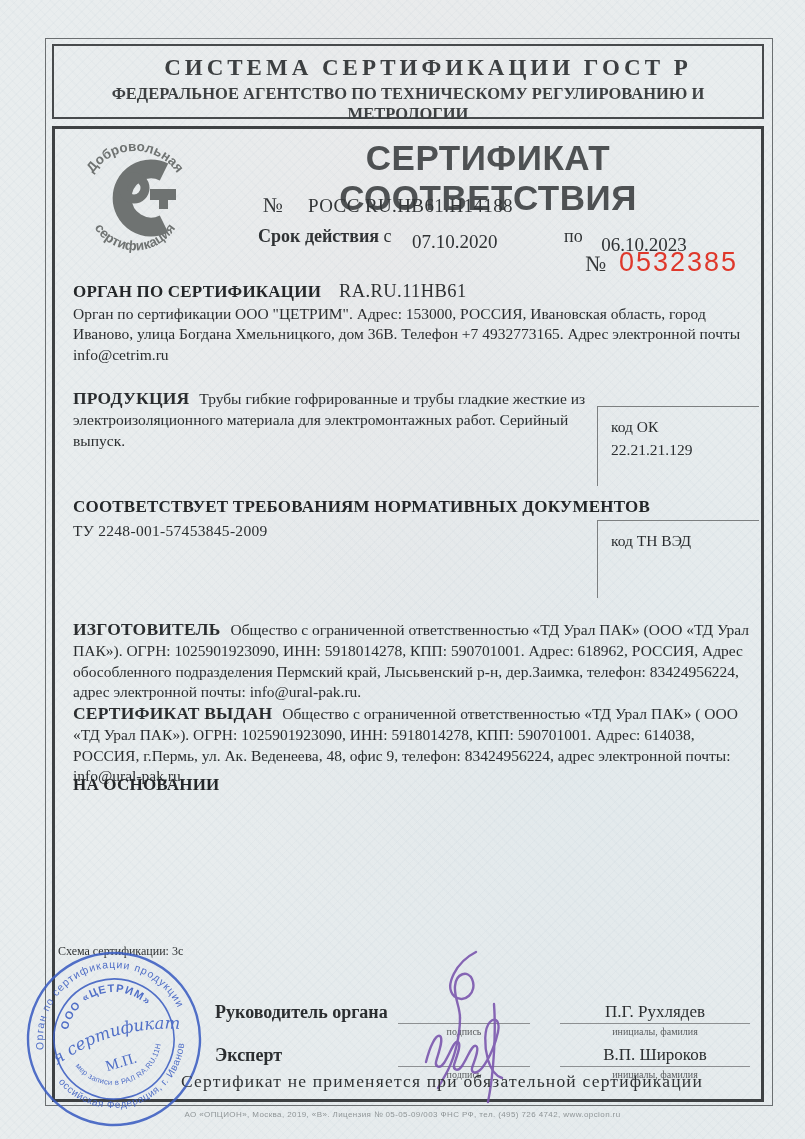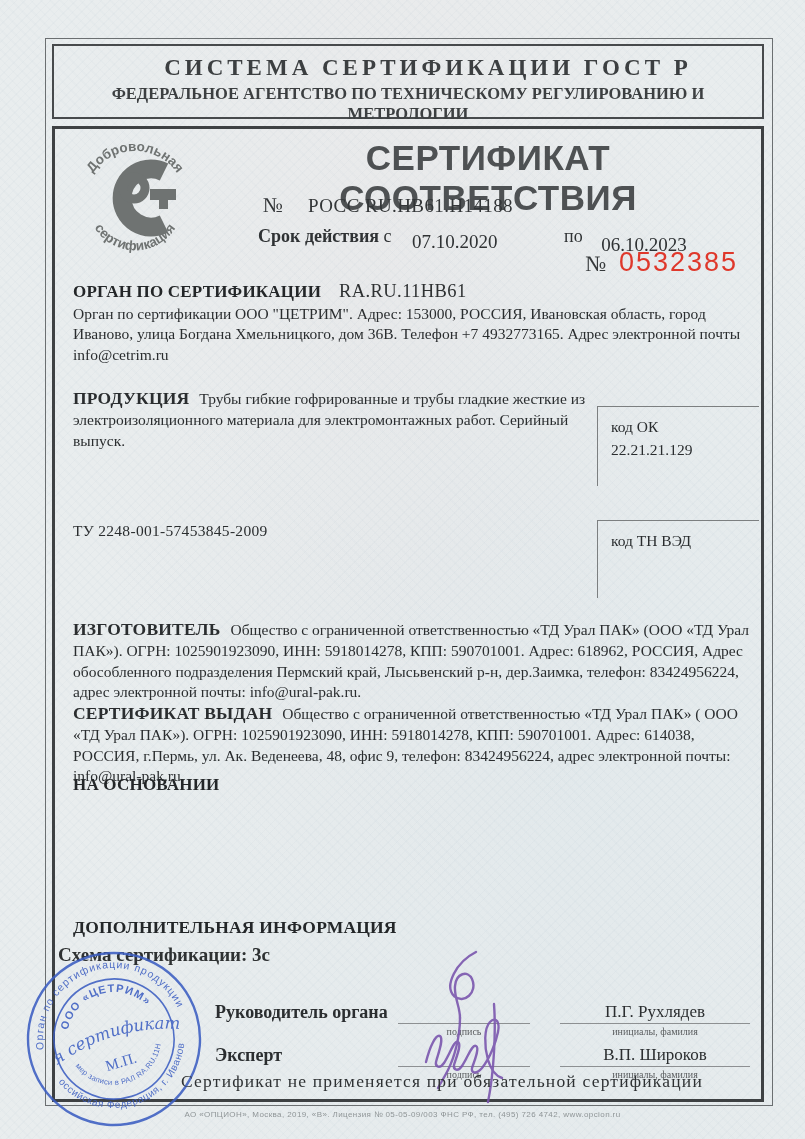--- a/index.html
+++ b/index.html
@@ -43,21 +43,21 @@
     padding:8px 0 0 13px;box-sizing:border-box;font-size:15.5px;line-height:1.5;color:#2a2d2f;}
   .ok-box{left:597px;top:406px;height:80px;}
   .tnved-box{left:597px;top:520px;height:78px;}
   .conforms-head{left:73px;top:497px;}
   .conforms-text{left:73px;top:521px;width:510px;letter-spacing:.3px;}
   .manufacturer{left:73px;top:618px;width:684px;}
   .issued{left:73px;top:702px;width:684px;}
   .basis-head{left:73px;top:775px;}
   .basis-text{left:76px;top:800px;width:680px;}
   .additional-head{left:73px;top:917px;font-size:17.5px;}
-  .scheme-text{left:58px;top:944px;font-size:19px;font-weight:bold;}
+  .scheme-text{left:58px;top:944px;font-size:12px;}
   .sig-label{font-weight:bold;font-size:18px;color:#2b2e30;}
   .lbl-head{left:215px;top:1002px;}
   .lbl-expert{left:215px;top:1045px;}
   .sig-line{height:0;border-top:1px solid #8d9092;}
   .sig-line .caption{position:absolute;top:2px;left:0;right:0;text-align:center;
     font-size:10px;font-style:normal;color:#5a5d5f;}
   .sig-line .name{position:absolute;bottom:2px;left:0;right:0;text-align:center;
     font-size:17px;color:#2b2e30;white-space:nowrap;}
   .r1-sign{left:398px;top:1023px;width:132px;}
   .r1-name{left:560px;top:1023px;width:190px;}
@@ -137,39 +137,39 @@
   <div class="abs product body-text">
     <span class="inline-head">ПРОДУКЦИЯ</span>
     <span>Трубы гибкие гофрированные и трубы гладкие жесткие из электроизоляционного материала для электромонтажных работ. Серийный выпуск.</span>
   </div>
 
   <div class="abs code-box ok-box">
     <div>код ОК</div>
     <div>22.21.21.129</div>
   </div>
 
+  <div class="abs conforms-head sec-head">СООТВЕТСТВУЕТ ТРЕБОВАНИЯМ НОРМАТИВНЫХ ДОКУМЕНТОВ</div>
   <div class="abs conforms-text body-text">ТУ 2248-001-57453845-2009</div>
 
   <div class="abs code-box tnved-box">
     <div>код ТН ВЭД</div>
   </div>
 
   <div class="abs manufacturer body-text">
     <span class="inline-head">ИЗГОТОВИТЕЛЬ</span>
     <span>Общество с ограниченной ответственностью «ТД Урал ПАК» (ООО «ТД Урал ПАК»). ОГРН: 1025901923090, ИНН: 5918014278, КПП: 590701001. Адрес: 618962, РОССИЯ, Адрес обособленного подразделения Пермский край, Лысьвенский р-н, дер.Заимка, телефон: 83424956224, адрес электронной почты: info@ural-pak.ru.</span>
   </div>
 
   <div class="abs issued body-text">
     <span class="inline-head">СЕРТИФИКАТ ВЫДАН</span>
     <span>Общество с ограниченной ответственностью «ТД Урал ПАК» ( ООО «ТД Урал ПАК»). ОГРН: 1025901923090, ИНН: 5918014278, КПП: 590701001. Адрес: 614038, РОССИЯ, г.Пермь, ул. Ак. Веденеева, 48, офис 9, телефон: 83424956224, адрес электронной почты: info@ural-pak.ru.</span>
   </div>
 
   <div class="abs basis-head sec-head">НА ОСНОВАНИИ</div>
 
-  <div class="abs additional-head sec-head">ДОПОЛНИТЕЛЬНАЯ ИНФОРМАЦИЯ</div>
   <div class="abs scheme-text">Схема сертификации: 3с</div>
 
   <div class="abs stamp-wrap">
     <svg width="184" height="184" viewBox="0 0 184 184">
       <defs>
         <path id="stOuterTop" d="M 21 92 A 71 71 0 0 1 163 92"></path>
         <path id="stOuterBottom" d="M 26.2 116.6 A 71 71 0 0 0 157.8 116.6"></path>
         <path id="stInnerTop" d="M 45 92 A 47 47 0 0 1 139 92"></path>
         <path id="stInnerBottom" d="M 48 109 A 48 48 0 0 0 136 109"></path>
         <path id="stCenter" d="M 28 101 Q 92 78 156 101"></path>

